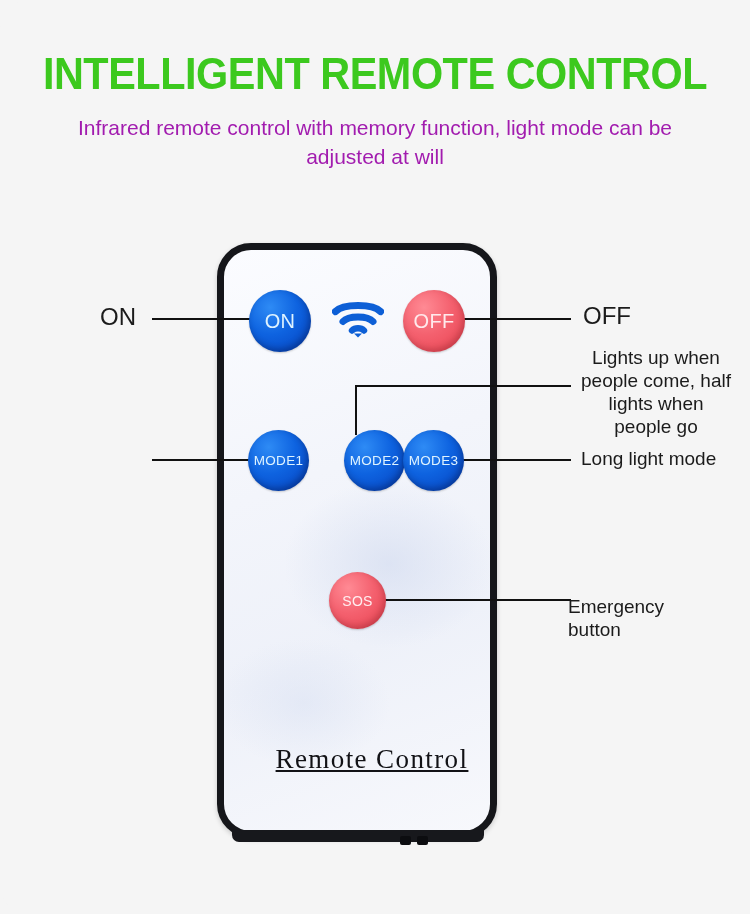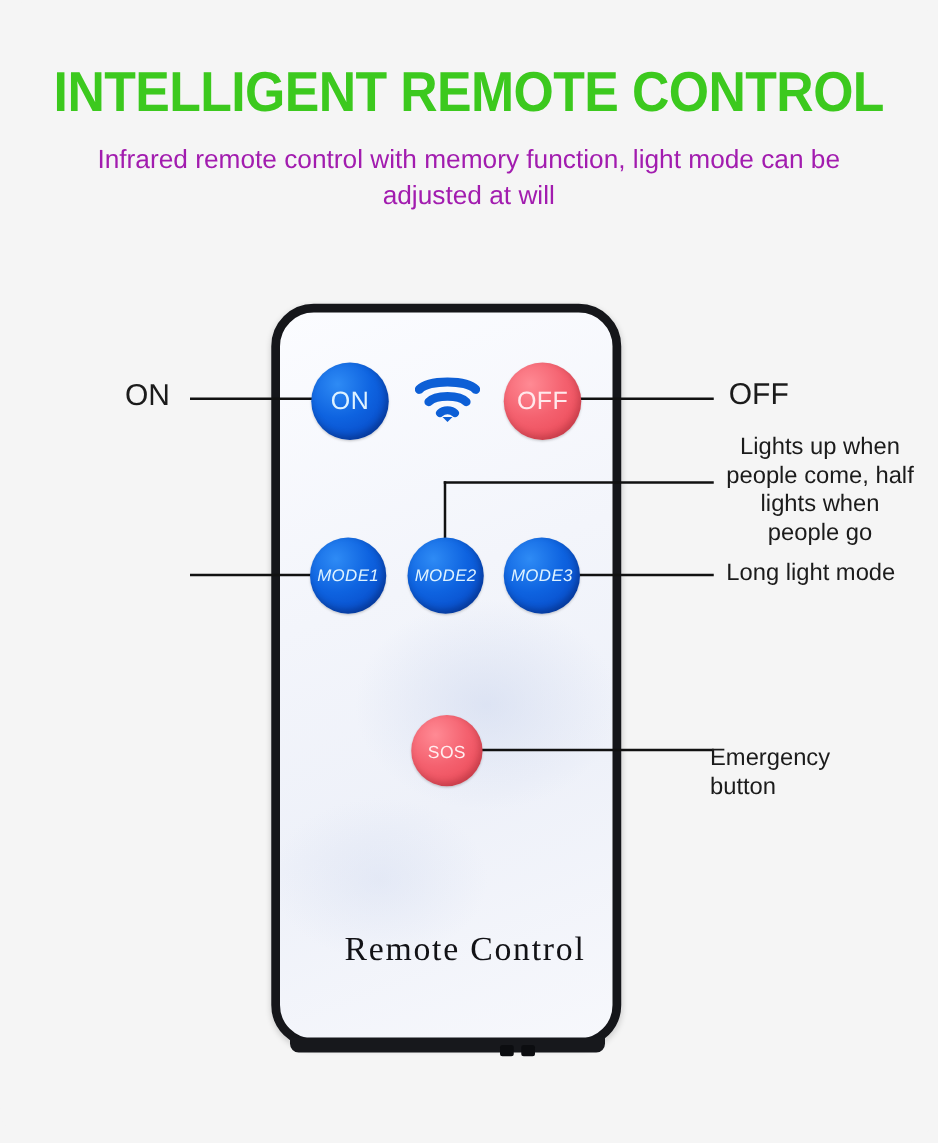--- a/index.html
+++ b/index.html
@@ -119,24 +119,23 @@
     font-size: 20px;
   }
   .btn-off {
     left: 403px; top: 290px; width: 62px; height: 62px;
     font-size: 20px;
     color: #ffe9ec;
   }
   .btn-mode {
     top: 430px; width: 61px; height: 61px;
     font-size: 13.5px;
-    font-style: italic;
   }
   .btn-m1 { left: 248px; }
-  .btn-m2 { left: 326px; }
+  .btn-m2 { left: 344px; }
   .btn-m3 { left: 403px; }
   .btn-sos {
     left: 329px; top: 572px; width: 57px; height: 57px;
     font-size: 14px;
     color: #ffeef0;
   }
 
   
   .wifi-icon {
     position: absolute;
@@ -150,20 +149,21 @@
   .brand {
     position: absolute;
     left: 217px;
     top: 744px;
     width: 310px;
     text-align: center;
     font-family: "Liberation Serif", serif;
     font-size: 27px;
     letter-spacing: 1.4px;
     color: #121216;
+    text-decoration: underline;
   }
 
   
   .lead {
     position: absolute;
     background: #111;
   }
   .lead-h { height: 2px; }
   .lead-v { width: 2px; }
 

